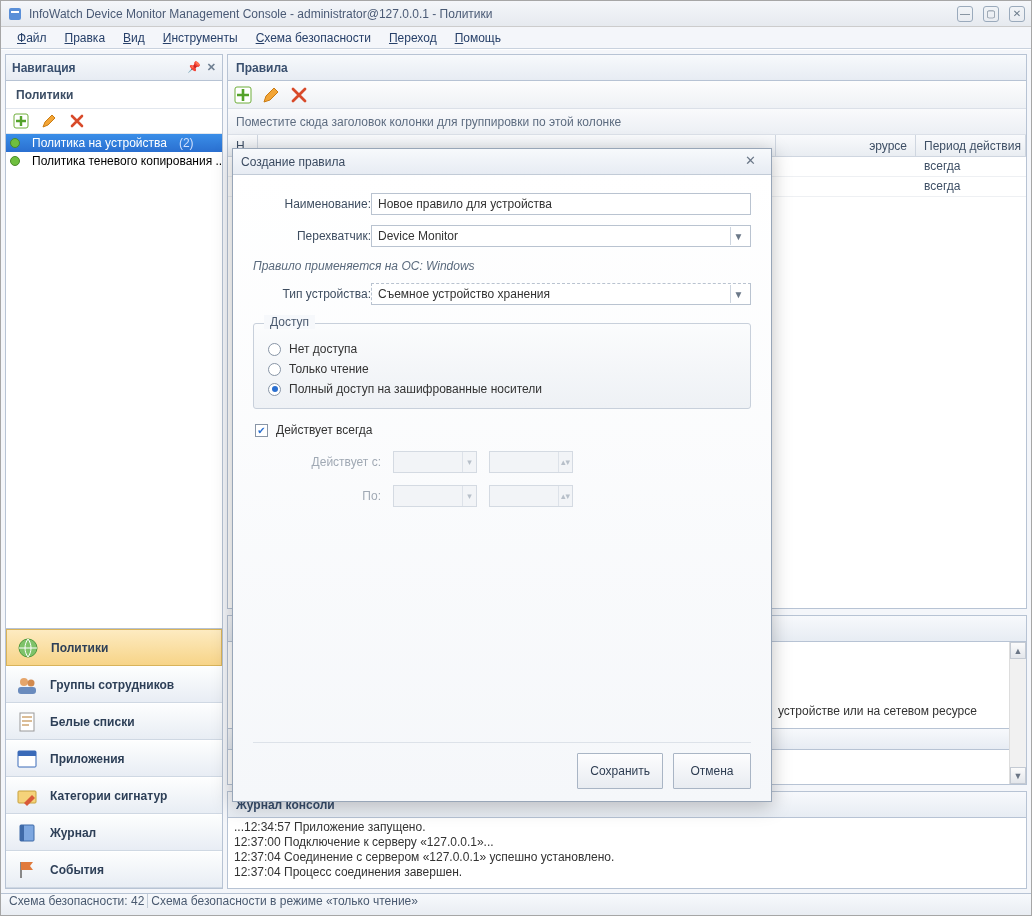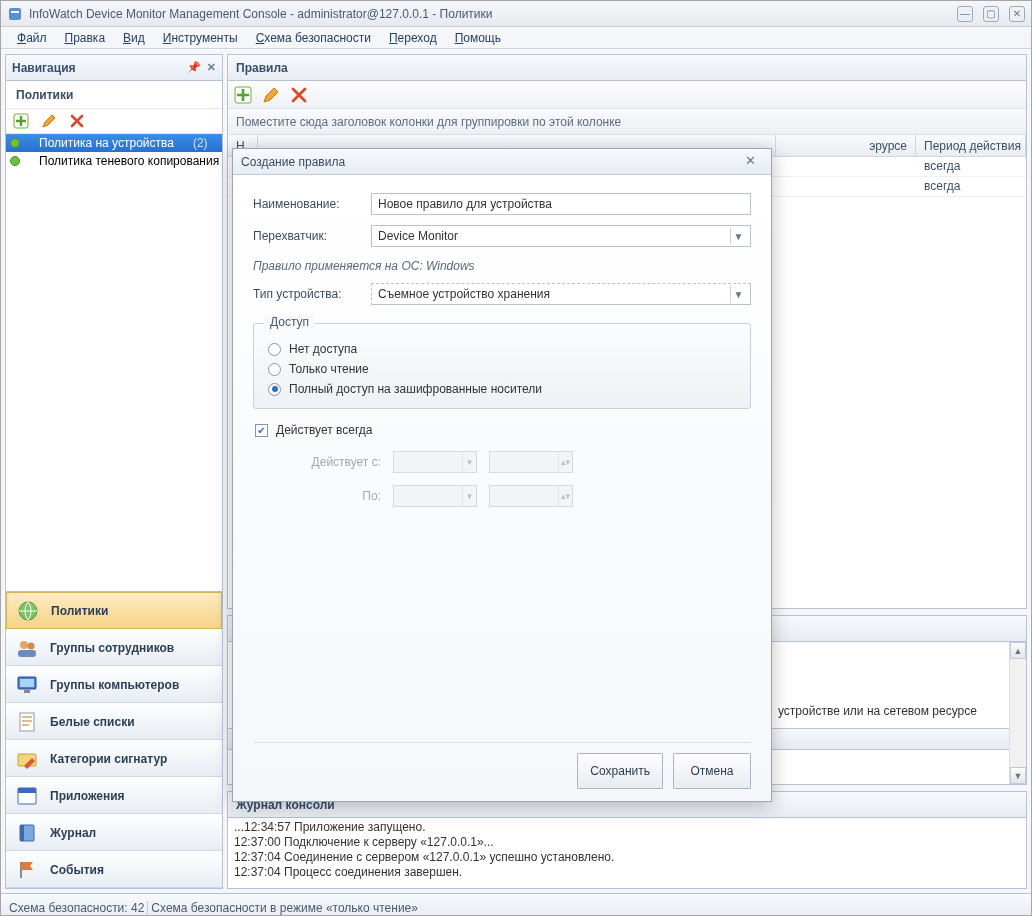--- a/index.html
+++ b/index.html
@@ -16,21 +16,21 @@
 .content{flex:1;display:flex;border-top:1px solid #fff}
 
 .nav{width:218px;border:1px solid #b7c3d4;margin:4px 2px 4px 4px;background:#fff;display:flex;flex-direction:column}
 .nav-header{height:26px;background:linear-gradient(#f7f9fc,#e7ecf3);border-bottom:1px solid #b7c3d4;display:flex;align-items:center;padding:0 6px;font-weight:bold;color:#394f6e}
 .nav-header .spacer{flex:1}
 .nav-header .pin-icon,.nav-header .close-x{font-size:11px;color:#6f7f92;margin-left:6px}
 .nav-sub{height:28px;background:#fff;border-bottom:1px solid #e2e7ee;display:flex;align-items:center;padding:0 10px;font-weight:bold;color:#3a4c63}
 .nav-toolbar{height:25px;display:flex;align-items:center;gap:10px;padding:0 6px;border-bottom:1px solid #e2e7ee}
 .icon-btn{width:18px;height:18px;display:inline-flex;align-items:center;justify-content:center}
 .tree{flex:1;overflow:auto;font-size:12px}
-.tree-item{display:flex;align-items:center;height:18px;padding:0 4px;gap:19px;white-space:nowrap;overflow:hidden}
+.tree-item{display:flex;align-items:center;height:18px;padding:0 4px;gap:12px;white-space:nowrap;overflow:hidden}
 .tree-item.selected{background:linear-gradient(#3a8ee8,#2a6fd0);color:#fff}
 .tree-item .bullet{width:10px;height:10px;border-radius:5px;background:#6fbf3f;border:1px solid #4a8a2a;flex:none}
 .tree-item .count{color:#cfdffc}
 
 .nav-bottom{border-top:1px solid #b7c3d4}
 .nav-btn{height:37px;display:flex;align-items:center;padding:0 10px;gap:12px;background:linear-gradient(#fdfefe,#e8edf4);border-top:1px solid #fff;border-bottom:1px solid #cfd8e3;color:#2d3f57;font-weight:bold}
 .nav-btn.active{background:linear-gradient(#fdebc1,#f7d488);border:1px solid #d8b35a}
 .nav-btn .nb-icon{width:22px;height:22px;flex:none}
 
 .right{flex:1;margin:4px 4px 4px 2px;display:flex;flex-direction:column}
@@ -48,30 +48,30 @@
 .details{height:170px;margin-top:6px}
 .details .body{padding:6px 10px;font-size:12px;color:#333;position:relative;height:calc(100% - 26px);overflow:hidden}
 .details .scrollbar{position:absolute;right:0;top:0;width:17px;height:100%;background:#f1f1f1;border-left:1px solid #ddd}
 .details .sb-btn{height:17px;background:linear-gradient(#fbfbfb,#e3e6eb);border:1px solid #c4cad3;display:flex;align-items:center;justify-content:center;font-size:9px;color:#6a7585}
 .desc-line{margin-bottom:4px}
 .desc-heading{height:22px;background:linear-gradient(#f7f9fc,#e7ecf3);border-top:1px solid #b7c3d4;border-bottom:1px solid #b7c3d4;margin:10px -10px 0 -10px}
 
 .console{height:98px;margin-top:6px}
 .console .body{padding:2px 6px;font-size:12px;color:#333;line-height:15px}
 
-.statusbar{height:22px;background:linear-gradient(#f7f9fc,#e9edf3);border-top:1px solid #b7c3d4;display:flex;align-items:flex-end;padding:0 8px;gap:3px;color:#4a5a70}
+.statusbar{height:22px;background:linear-gradient(#f7f9fc,#e9edf3);border-top:1px solid #b7c3d4;display:flex;align-items:flex-start;padding:0 8px;gap:3px;color:#4a5a70}
 .statusbar .sep{width:1px;height:14px;background:#c4cdd8}
 
 .dialog{position:absolute;left:232px;top:148px;width:540px;height:654px;border:1px solid #98a6b8;background:#f97316;box-shadow:0 4px 18px rgba(0,0,0,0.25);display:flex;flex-direction:column}
 .dlg-title{height:26px;background:linear-gradient(#f7f9fc,#e7ecf3);border-bottom:1px solid #c2cbd7;display:flex;align-items:center;padding:0 8px;color:#3b4b61}
 .dlg-title .spacer{flex:1}
 .dlg-close{width:18px;height:18px;font-size:13px;color:#6a7787}
 .dlg-body{flex:1;padding:18px 20px 12px 20px;background:linear-gradient(#fff,#f5f7fa)}
 .form-row{display:flex;align-items:center;margin-bottom:10px}
-.form-row .label{width:118px;color:#3e4d60;text-align:left}
+.form-row .label{width:118px;color:#3e4d60;text-align:right}
 .form-input{flex:1;height:22px;border:1px solid #b9c3d0;background:#fff;padding:2px 6px;color:#333}
 .form-select{flex:1;height:22px;border:1px solid #b9c3d0;background:#fff;display:flex;align-items:center;padding:0 4px 0 6px;color:#333}
 .form-select .arrow{margin-left:auto;width:16px;height:18px;border-left:1px solid #cdd5df;display:flex;align-items:center;justify-content:center;color:#6b7888;font-size:10px}
 .form-note{font-style:italic;color:#5a6a7d;margin:2px 0 10px 0}
 .fieldset{border:1px solid #c8d0db;border-radius:3px;margin-top:8px;padding:12px 14px 6px 14px;position:relative;background:linear-gradient(#fbfcfd,#eef1f5)}
 .fieldset .legend{position:absolute;top:-9px;left:10px;background:#f6f8fb;padding:0 6px;color:#4b5a6f}
 .radio-row{display:flex;align-items:center;gap:8px;margin:6px 0;color:#333}
 .radio{width:13px;height:13px;border:1px solid #8895a6;border-radius:7px;display:inline-flex;align-items:center;justify-content:center;background:#fff}
 .radio.checked::after{content:"";width:6px;height:6px;border-radius:3px;background:#2a6fd0}
 .chk-row{display:flex;align-items:center;gap:8px;margin:14px 0 8px 2px;color:#333}
@@ -168,53 +168,43 @@
                 <circle cx="8" cy="8" r="4" fill="#e5a56a"></circle>
                 <circle cx="15" cy="9" r="3.5" fill="#d28a4d"></circle>
                 <rect x="2" y="13" width="18" height="7" rx="3" fill="#6a8bbd"></rect>
               </svg>
             </span>
           <span>Группы сотрудников</span>
         </div>
         <div class="nav-btn">
           <span class="nb-icon">
               <svg width="22" height="22">
-                <rect x="2" y="3" width="18" height="12" rx="1" fill="#4f7fc9" stroke="#274a8e"></rect>
-                <rect x="4" y="5" width="14" height="8" fill="#a8d4f5"></rect>
-                <rect x="8" y="16" width="6" height="3" fill="#888"></rect>
-              </svg>
-            </span>
-          <span>Группы компьютеров</span>
-        </div>
-        <div class="nav-btn">
-          <span class="nb-icon">
-              <svg width="22" height="22">
                 <rect x="4" y="2" width="14" height="18" fill="#fff" stroke="#999"></rect>
                 <path d="M6 6h10M6 10h10M6 14h7" stroke="#b77a2c"></path>
               </svg>
             </span>
           <span>Белые списки</span>
         </div>
         <div class="nav-btn">
           <span class="nb-icon">
               <svg width="22" height="22">
+                <rect x="2" y="3" width="18" height="16" rx="1" fill="#fff" stroke="#3a6ab8"></rect>
+                <rect x="2" y="3" width="18" height="5" fill="#3a6ab8"></rect>
+              </svg>
+            </span>
+          <span>Приложения</span>
+        </div>
+        <div class="nav-btn">
+          <span class="nb-icon">
+              <svg width="22" height="22">
                 <rect x="2" y="6" width="18" height="12" rx="1" fill="#f5d37a" stroke="#c7a23f"></rect>
                 <path d="M8 18l8-8 3 3-8 8z" fill="#d85a3a"></path>
               </svg>
             </span>
           <span>Категории сигнатур</span>
-        </div>
-        <div class="nav-btn">
-          <span class="nb-icon">
-              <svg width="22" height="22">
-                <rect x="2" y="3" width="18" height="16" rx="1" fill="#fff" stroke="#3a6ab8"></rect>
-                <rect x="2" y="3" width="18" height="5" fill="#3a6ab8"></rect>
-              </svg>
-            </span>
-          <span>Приложения</span>
         </div>
         <div class="nav-btn">
           <span class="nb-icon">
               <svg width="22" height="22">
                 <rect x="4" y="3" width="14" height="16" rx="1" fill="#7da7e0" stroke="#3f6aa8"></rect>
                 <rect x="4" y="3" width="4" height="16" fill="#3f6aa8"></rect>
               </svg>
             </span>
           <span>Журнал</span>
         </div>

